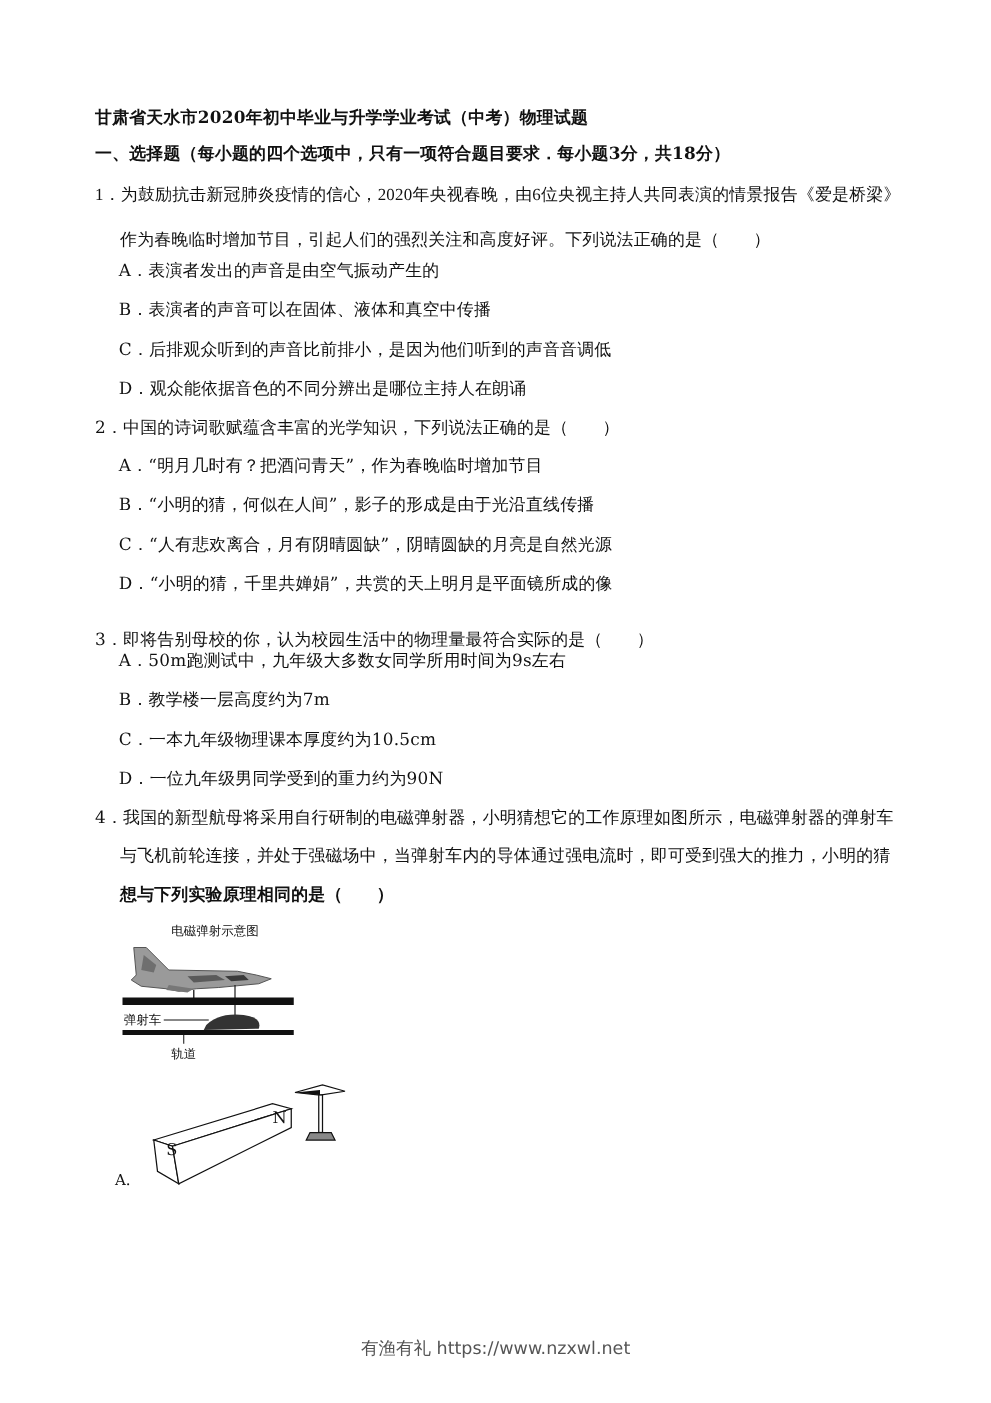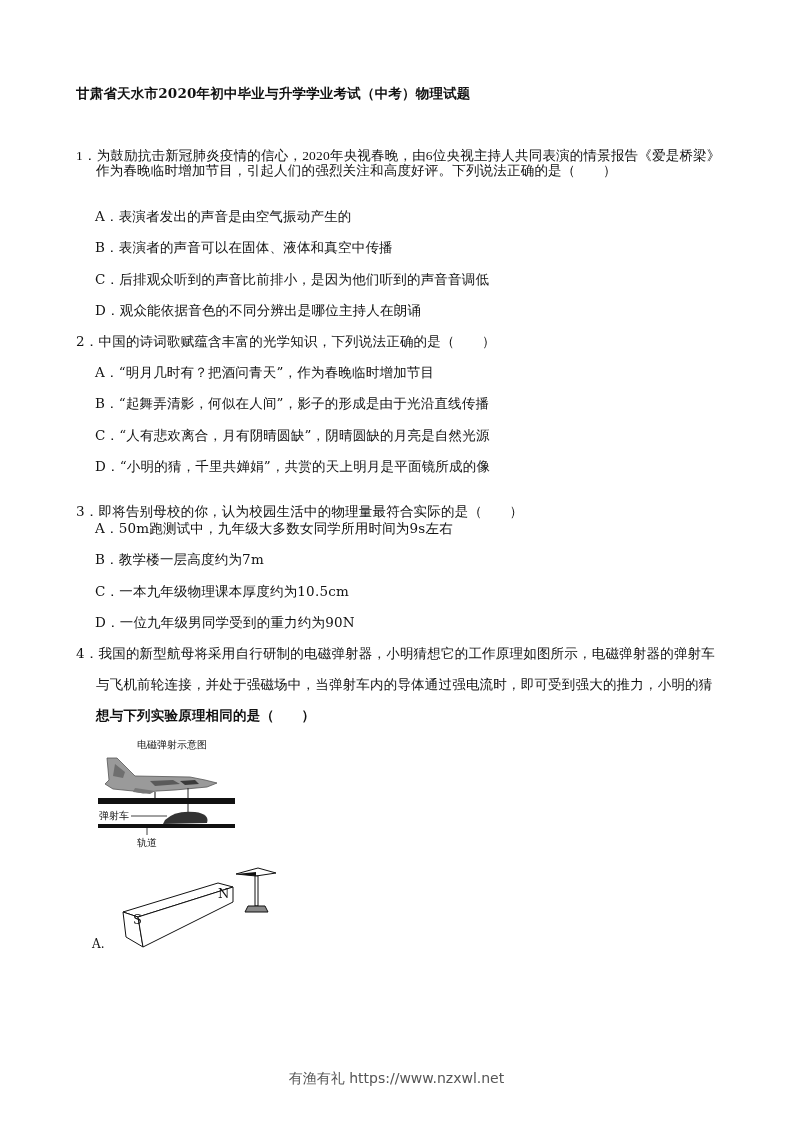--- a/index.html
+++ b/index.html
@@ -15,34 +15,35 @@
   .footer { position: absolute; left: 0; width: 793px; top: 1070px; text-align: center;
             font-family: "DejaVu Sans", "Liberation Sans", sans-serif; font-size: 14px; color: #555; }
   .fig-label { font-family: "DejaVu Sans", "Liberation Sans", sans-serif; font-size: 10px; fill: #111; }
 </style>
 </head>
 <body>
 
 <div class="page">
 
   <div class="line title" style="left:76px; top:85px;">甘肃省天水市2020年初中毕业与升学学业考试（中考）物理试题</div>
+  <div class="line title" style="left:76px; top:114px;">一、选择题（每小题的四个选项中，只有一项符合题目要求．每小题3分，共18分）</div>
 
   <div>
     <div class="line q" style="top:147px;font-family:Liberation Serif, serif;">1．为鼓励抗击新冠肺炎疫情的信心，2020年央视春晚，由6位央视主持人共同表演的情景报告《爱是桥梁》</div>
-    <div class="line qc" style="top:162px;">作为春晚临时增加节目，引起人们的强烈关注和高度好评。下列说法正确的是（　　）</div>
+    <div class="line qc" style="top:183px;">作为春晚临时增加节目，引起人们的强烈关注和高度好评。下列说法正确的是（　　）</div>
     <div class="line opt" style="top:208px;">A．表演者发出的声音是由空气振动产生的</div>
     <div class="line opt" style="top:239px;">B．表演者的声音可以在固体、液体和真空中传播</div>
     <div class="line opt" style="top:271px;">C．后排观众听到的声音比前排小，是因为他们听到的声音音调低</div>
     <div class="line opt" style="top:302px;">D．观众能依据音色的不同分辨出是哪位主持人在朗诵</div>
   </div>
 
   <div>
     <div class="line q" style="top:333px;">2．中国的诗词歌赋蕴含丰富的光学知识，下列说法正确的是（　　）</div>
     <div class="line opt" style="top:364px;">A．“明月几时有？把酒问青天”，作为春晚临时增加节目</div>
-    <div class="line opt" style="top:395px;">B．“起舞弄清影，何似在人间”，影子的形成是由于光沿直线传播</div>
+    <div class="line opt" style="top:395px;">B．“小明的猜，何似在人间”，影子的形成是由于光沿直线传播</div>
     <div class="line opt" style="top:427px;">C．“人有悲欢离合，月有阴晴圆缺”，阴晴圆缺的月亮是自然光源</div>
     <div class="line opt" style="top:458px;">D．“小明的猜，千里共婵娟”，共赏的天上明月是平面镜所成的像</div>
   </div>
 
   <div>
     <div class="line q" style="top:503px;">3．即将告别母校的你，认为校园生活中的物理量最符合实际的是（　　）</div>
     <div class="line opt" style="top:520px;">A．50m跑测试中，九年级大多数女同学所用时间为9s左右</div>
     <div class="line opt" style="top:551px;">B．教学楼一层高度约为7m</div>
     <div class="line opt" style="top:583px;">C．一本九年级物理课本厚度约为10.5cm</div>
     <div class="line opt" style="top:614px;">D．一位九年级男同学受到的重力约为90N</div>

